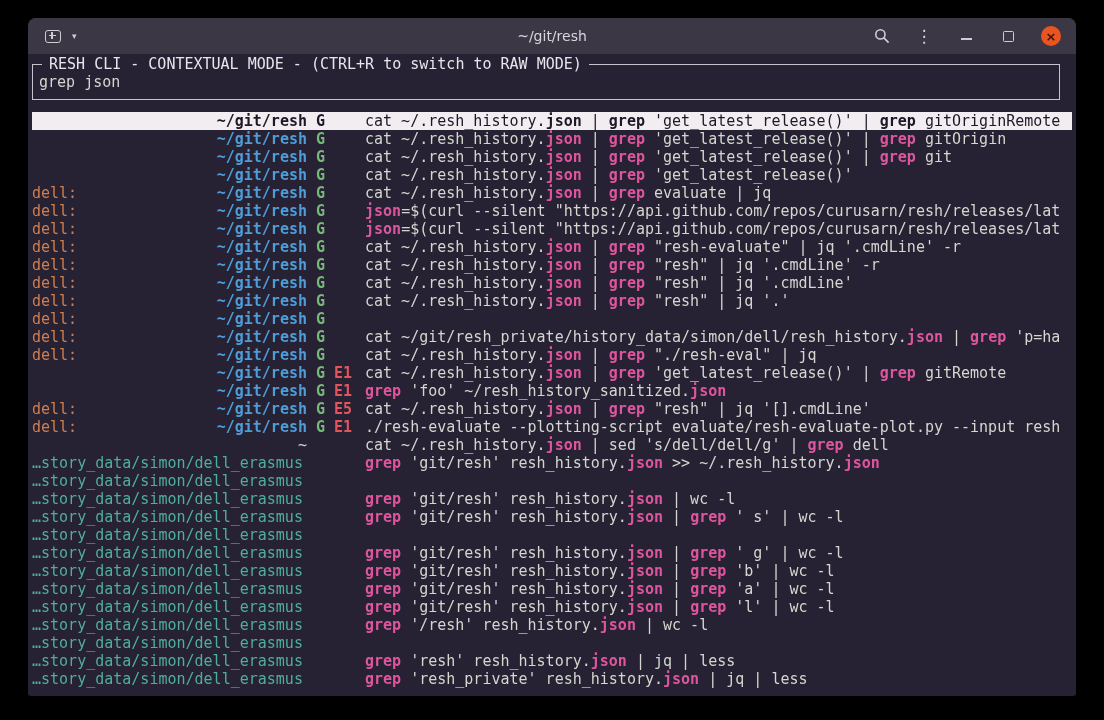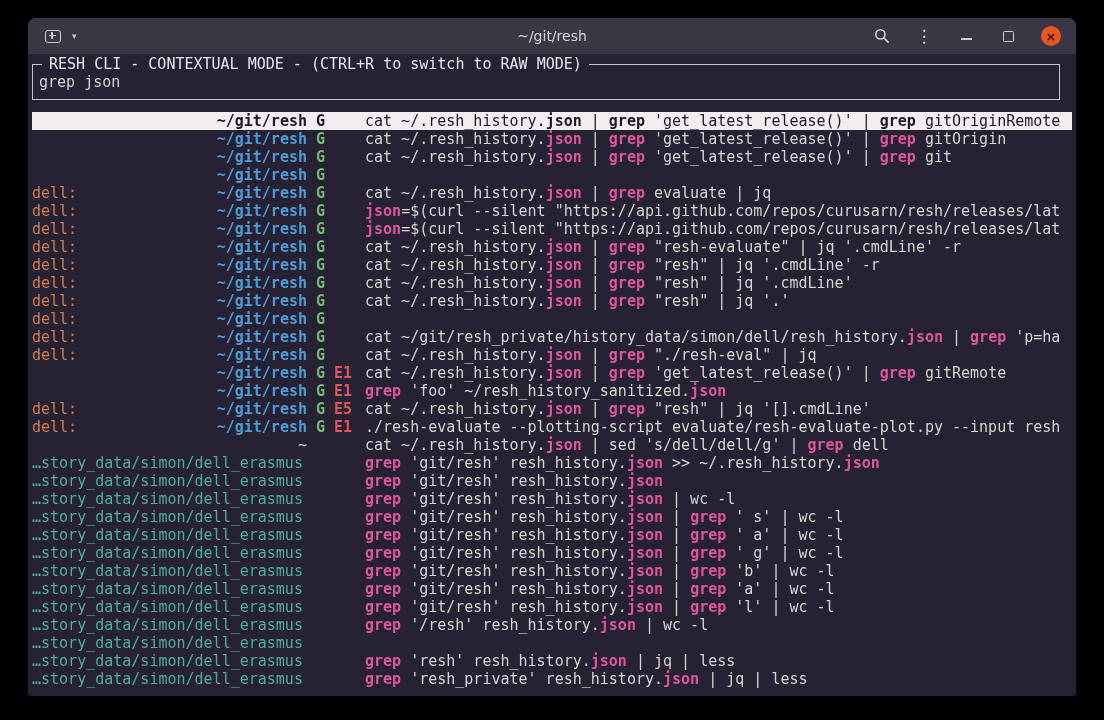--- a/index.html
+++ b/index.html
@@ -93,41 +93,41 @@
 
   <div class="term">
     <div class="searchbox">
       <span class="boxtitle">RESH CLI - CONTEXTUAL MODE - (CTRL+R to switch to RAW MODE)</span>
       <div class="query">grep json</div>
     </div>
     <div class="rows">
         <div class="row selected"><span class="leftcol"><span class="host orange"></span><span class="dir">~/git/resh</span></span><span class="flags"><span class="fG">G</span></span><span class="cmd">cat ~/.resh_history.<span class="m">json</span> | <span class="m">grep</span> 'get_latest_release()' | <span class="m">grep</span> gitOriginRemote</span></div>
         <div class="row"><span class="leftcol"><span class="host orange"></span><span class="dir">~/git/resh</span></span><span class="flags"><span class="fG">G</span></span><span class="cmd">cat ~/.resh_history.<span class="m">json</span> | <span class="m">grep</span> 'get_latest_release()' | <span class="m">grep</span> gitOrigin</span></div>
         <div class="row"><span class="leftcol"><span class="host orange"></span><span class="dir">~/git/resh</span></span><span class="flags"><span class="fG">G</span></span><span class="cmd">cat ~/.resh_history.<span class="m">json</span> | <span class="m">grep</span> 'get_latest_release()' | <span class="m">grep</span> git</span></div>
-        <div class="row"><span class="leftcol"><span class="host orange"></span><span class="dir">~/git/resh</span></span><span class="flags"><span class="fG">G</span></span></div>
+        <div class="row"><span class="leftcol"><span class="host orange"></span><span class="dir">~/git/resh</span></span><span class="flags"><span class="fG">G</span></span><span class="cmd">cat ~/.resh_history.<span class="m">json</span> | <span class="m">grep</span> 'get_latest_release()'</span></div>
         <div class="row"><span class="leftcol"><span class="host orange">dell:</span><span class="dir">~/git/resh</span></span><span class="flags"><span class="fG">G</span></span><span class="cmd">cat ~/.resh_history.<span class="m">json</span> | <span class="m">grep</span> evaluate | jq</span></div>
         <div class="row"><span class="leftcol"><span class="host orange">dell:</span><span class="dir">~/git/resh</span></span><span class="flags"><span class="fG">G</span></span><span class="cmd"><span class="m">json</span>=$(curl --silent "https://api.github.com/repos/curusarn/resh/releases/lat</span></div>
         <div class="row"><span class="leftcol"><span class="host orange">dell:</span><span class="dir">~/git/resh</span></span><span class="flags"><span class="fG">G</span></span><span class="cmd"><span class="m">json</span>=$(curl --silent "https://api.github.com/repos/curusarn/resh/releases/lat</span></div>
         <div class="row"><span class="leftcol"><span class="host orange">dell:</span><span class="dir">~/git/resh</span></span><span class="flags"><span class="fG">G</span></span><span class="cmd">cat ~/.resh_history.<span class="m">json</span> | <span class="m">grep</span> "resh-evaluate" | jq '.cmdLine' -r</span></div>
         <div class="row"><span class="leftcol"><span class="host orange">dell:</span><span class="dir">~/git/resh</span></span><span class="flags"><span class="fG">G</span></span><span class="cmd">cat ~/.resh_history.<span class="m">json</span> | <span class="m">grep</span> "resh" | jq '.cmdLine' -r</span></div>
         <div class="row"><span class="leftcol"><span class="host orange">dell:</span><span class="dir">~/git/resh</span></span><span class="flags"><span class="fG">G</span></span><span class="cmd">cat ~/.resh_history.<span class="m">json</span> | <span class="m">grep</span> "resh" | jq '.cmdLine'</span></div>
         <div class="row"><span class="leftcol"><span class="host orange">dell:</span><span class="dir">~/git/resh</span></span><span class="flags"><span class="fG">G</span></span><span class="cmd">cat ~/.resh_history.<span class="m">json</span> | <span class="m">grep</span> "resh" | jq '.'</span></div>
         <div class="row"><span class="leftcol"><span class="host orange">dell:</span><span class="dir">~/git/resh</span></span><span class="flags"><span class="fG">G</span></span></div>
         <div class="row"><span class="leftcol"><span class="host orange">dell:</span><span class="dir">~/git/resh</span></span><span class="flags"><span class="fG">G</span></span><span class="cmd">cat ~/git/resh_private/history_data/simon/dell/resh_history.<span class="m">json</span> | <span class="m">grep</span> 'p=ha</span></div>
         <div class="row"><span class="leftcol"><span class="host orange">dell:</span><span class="dir">~/git/resh</span></span><span class="flags"><span class="fG">G</span></span><span class="cmd">cat ~/.resh_history.<span class="m">json</span> | <span class="m">grep</span> "./resh-eval" | jq</span></div>
         <div class="row"><span class="leftcol"><span class="host orange"></span><span class="dir">~/git/resh</span></span><span class="flags"><span class="fG">G</span> <span class="fE">E1</span></span><span class="cmd">cat ~/.resh_history.<span class="m">json</span> | <span class="m">grep</span> 'get_latest_release()' | <span class="m">grep</span> gitRemote</span></div>
         <div class="row"><span class="leftcol"><span class="host orange"></span><span class="dir">~/git/resh</span></span><span class="flags"><span class="fG">G</span> <span class="fE">E1</span></span><span class="cmd"><span class="m">grep</span> 'foo' ~/resh_history_sanitized.<span class="m">json</span></span></div>
         <div class="row"><span class="leftcol"><span class="host orange">dell:</span><span class="dir">~/git/resh</span></span><span class="flags"><span class="fG">G</span> <span class="fE">E5</span></span><span class="cmd">cat ~/.resh_history.<span class="m">json</span> | <span class="m">grep</span> "resh" | jq '[].cmdLine'</span></div>
         <div class="row"><span class="leftcol"><span class="host orange">dell:</span><span class="dir">~/git/resh</span></span><span class="flags"><span class="fG">G</span> <span class="fE">E1</span></span><span class="cmd">./resh-evaluate --plotting-script evaluate/resh-evaluate-plot.py --input resh</span></div>
         <div class="row"><span class="leftcol"><span class="host orange"></span><span class="dir plain">~</span></span><span class="flags"></span><span class="cmd">cat ~/.resh_history.<span class="m">json</span> | sed 's/dell/dell/g' | <span class="m">grep</span> dell</span></div>
         <div class="row"><span class="leftcol"><span class="host teal">…story_data/simon/dell_erasmus</span><span class="dir"></span></span><span class="flags"></span><span class="cmd"><span class="m">grep</span> 'git/resh' resh_history.<span class="m">json</span> &gt;&gt; ~/.resh_history.<span class="m">json</span></span></div>
-        <div class="row"><span class="leftcol"><span class="host teal">…story_data/simon/dell_erasmus</span><span class="dir"></span></span><span class="flags"></span><span class="cmd"><span class="m">grep</span> 'git/resh' resh_history.<span class="m">json</span></span></div>
+        <div class="row"><span class="leftcol"><span class="host teal">…story_data/simon/dell_erasmus</span><span class="dir"></span></span><span class="flags"></span></div>
         <div class="row"><span class="leftcol"><span class="host teal">…story_data/simon/dell_erasmus</span><span class="dir"></span></span><span class="flags"></span><span class="cmd"><span class="m">grep</span> 'git/resh' resh_history.<span class="m">json</span> | wc -l</span></div>
         <div class="row"><span class="leftcol"><span class="host teal">…story_data/simon/dell_erasmus</span><span class="dir"></span></span><span class="flags"></span><span class="cmd"><span class="m">grep</span> 'git/resh' resh_history.<span class="m">json</span> | <span class="m">grep</span> ' s' | wc -l</span></div>
-        <div class="row"><span class="leftcol"><span class="host teal">…story_data/simon/dell_erasmus</span><span class="dir"></span></span><span class="flags"></span><span class="cmd"><span class="m">grep</span> 'git/resh' resh_history.<span class="m">json</span> | <span class="m">grep</span> ' a' | wc -l</span></div>
+        <div class="row"><span class="leftcol"><span class="host teal">…story_data/simon/dell_erasmus</span><span class="dir"></span></span><span class="flags"></span></div>
         <div class="row"><span class="leftcol"><span class="host teal">…story_data/simon/dell_erasmus</span><span class="dir"></span></span><span class="flags"></span><span class="cmd"><span class="m">grep</span> 'git/resh' resh_history.<span class="m">json</span> | <span class="m">grep</span> ' g' | wc -l</span></div>
         <div class="row"><span class="leftcol"><span class="host teal">…story_data/simon/dell_erasmus</span><span class="dir"></span></span><span class="flags"></span><span class="cmd"><span class="m">grep</span> 'git/resh' resh_history.<span class="m">json</span> | <span class="m">grep</span> 'b' | wc -l</span></div>
         <div class="row"><span class="leftcol"><span class="host teal">…story_data/simon/dell_erasmus</span><span class="dir"></span></span><span class="flags"></span><span class="cmd"><span class="m">grep</span> 'git/resh' resh_history.<span class="m">json</span> | <span class="m">grep</span> 'a' | wc -l</span></div>
         <div class="row"><span class="leftcol"><span class="host teal">…story_data/simon/dell_erasmus</span><span class="dir"></span></span><span class="flags"></span><span class="cmd"><span class="m">grep</span> 'git/resh' resh_history.<span class="m">json</span> | <span class="m">grep</span> 'l' | wc -l</span></div>
         <div class="row"><span class="leftcol"><span class="host teal">…story_data/simon/dell_erasmus</span><span class="dir"></span></span><span class="flags"></span><span class="cmd"><span class="m">grep</span> '/resh' resh_history.<span class="m">json</span> | wc -l</span></div>
         <div class="row"><span class="leftcol"><span class="host teal">…story_data/simon/dell_erasmus</span><span class="dir"></span></span><span class="flags"></span></div>
         <div class="row"><span class="leftcol"><span class="host teal">…story_data/simon/dell_erasmus</span><span class="dir"></span></span><span class="flags"></span><span class="cmd"><span class="m">grep</span> 'resh' resh_history.<span class="m">json</span> | jq | less</span></div>
         <div class="row"><span class="leftcol"><span class="host teal">…story_data/simon/dell_erasmus</span><span class="dir"></span></span><span class="flags"></span><span class="cmd"><span class="m">grep</span> 'resh_private' resh_history.<span class="m">json</span> | jq | less</span></div>
       </div>
   </div>

